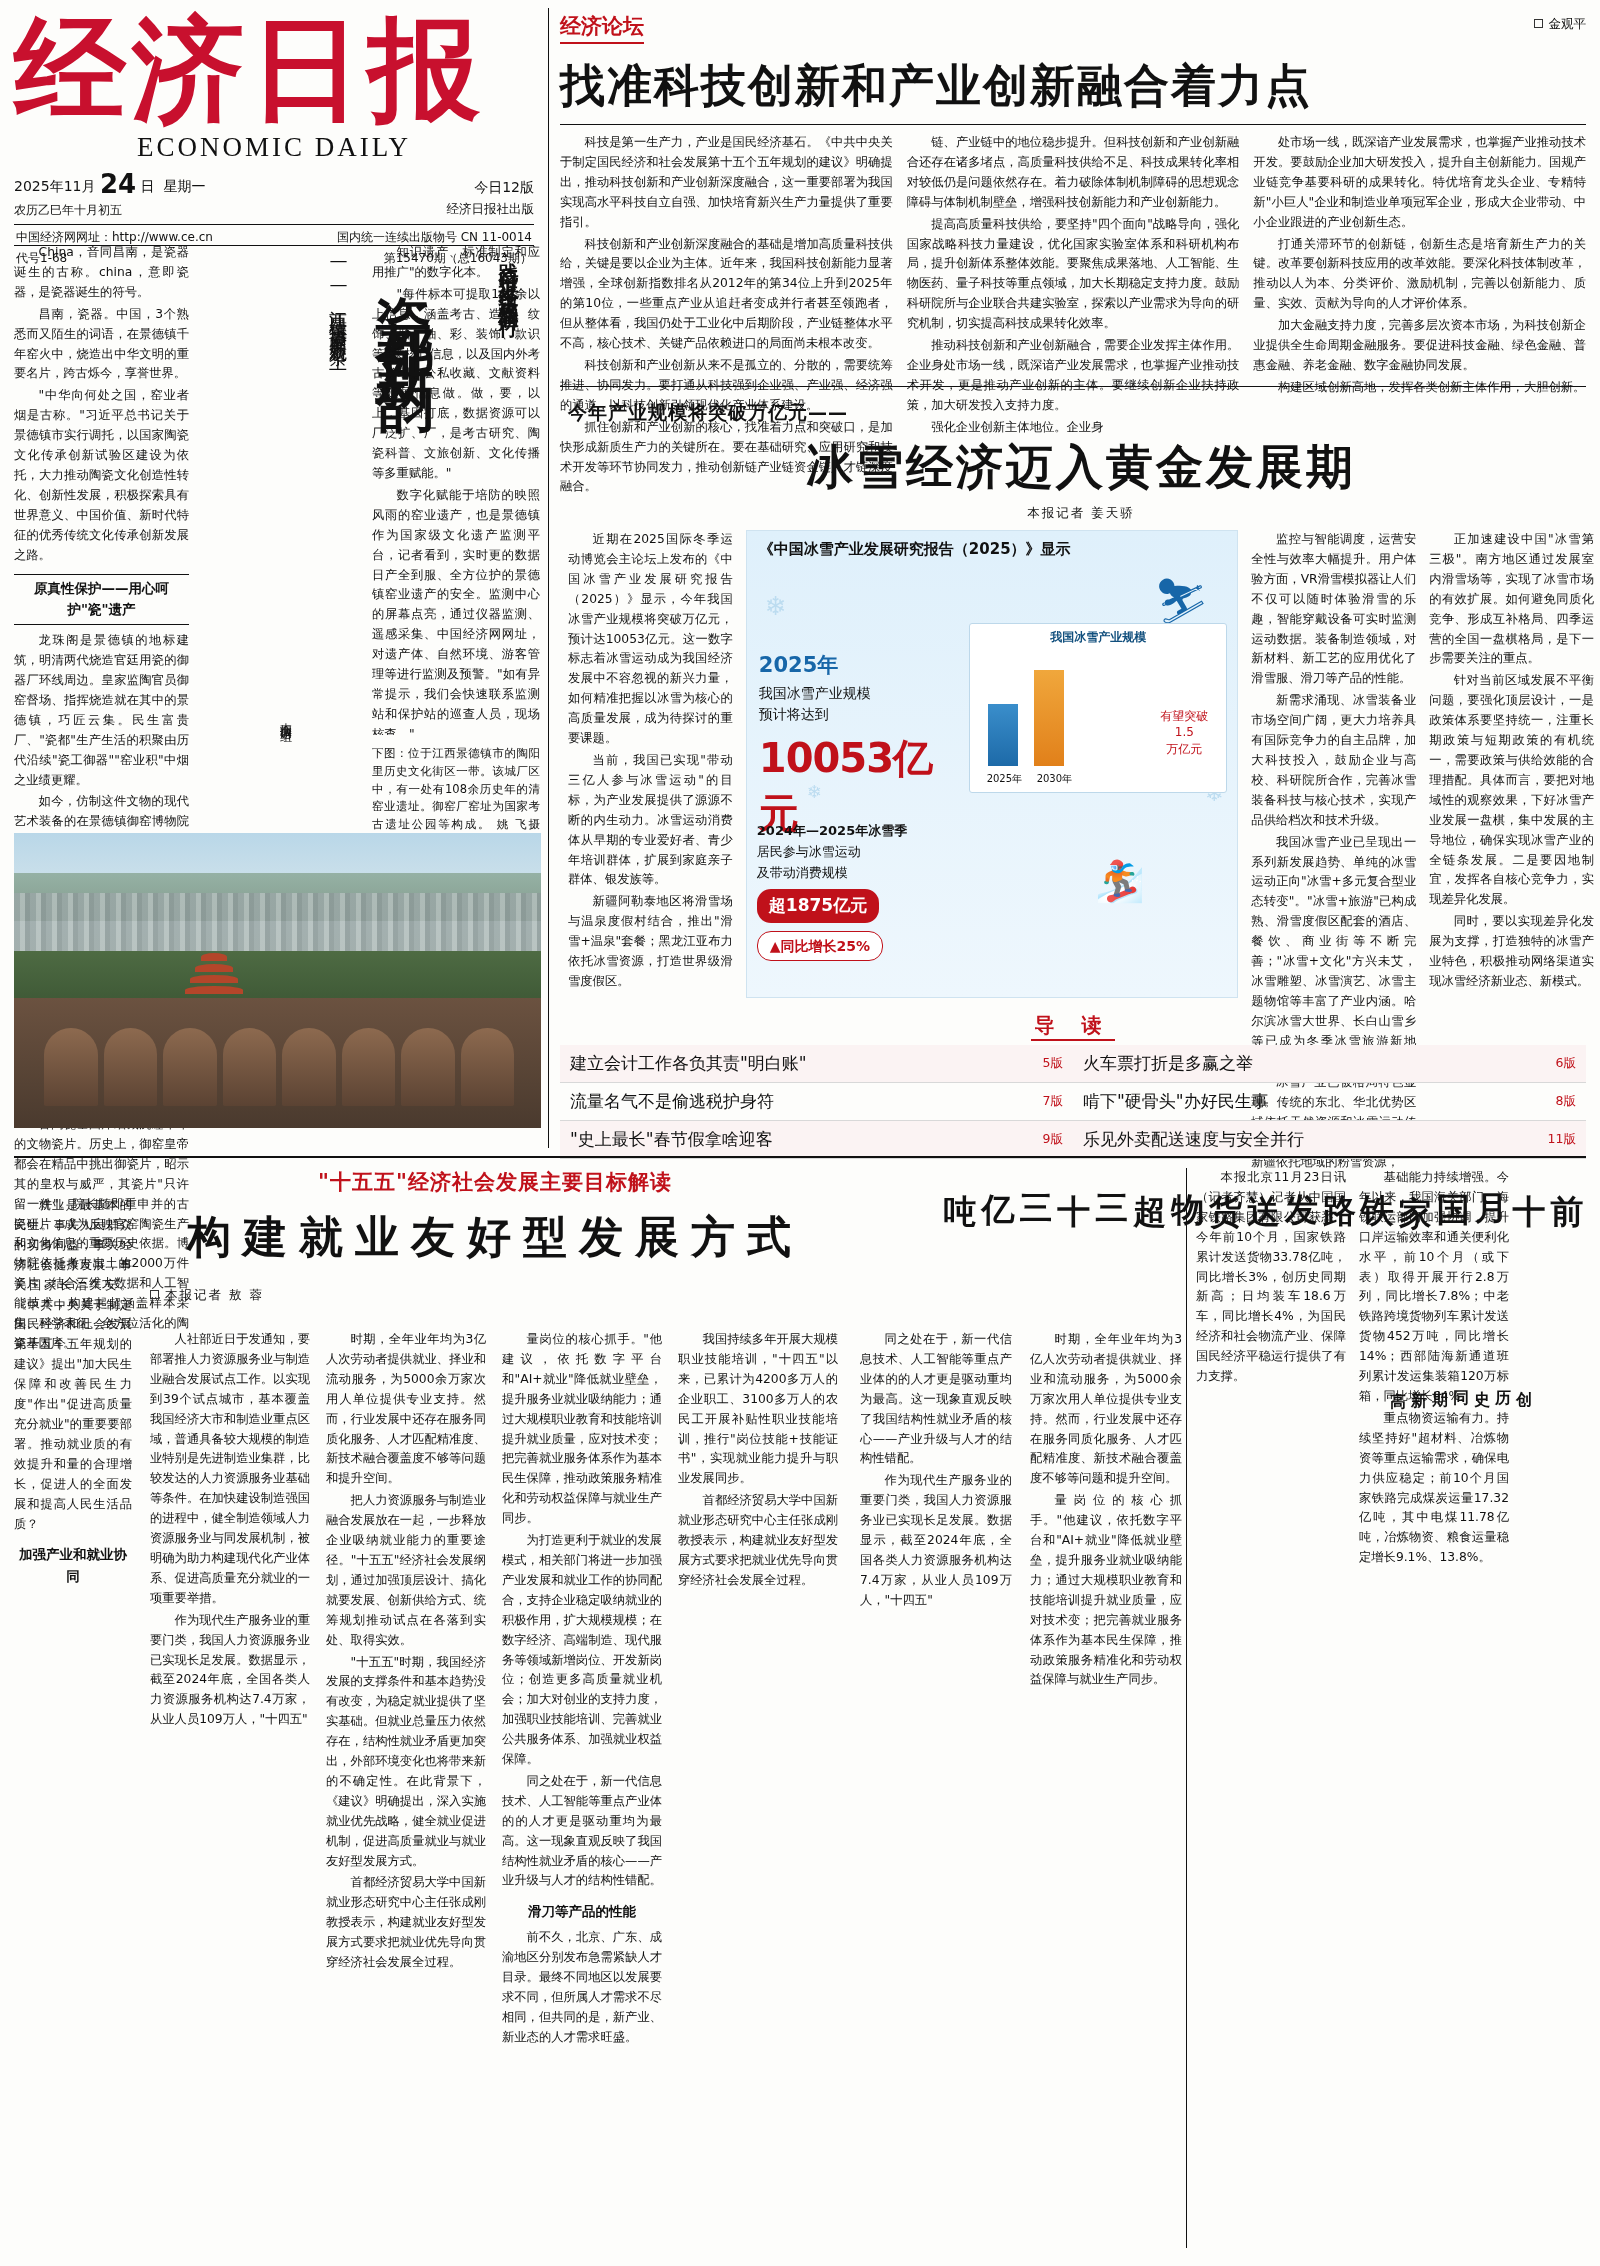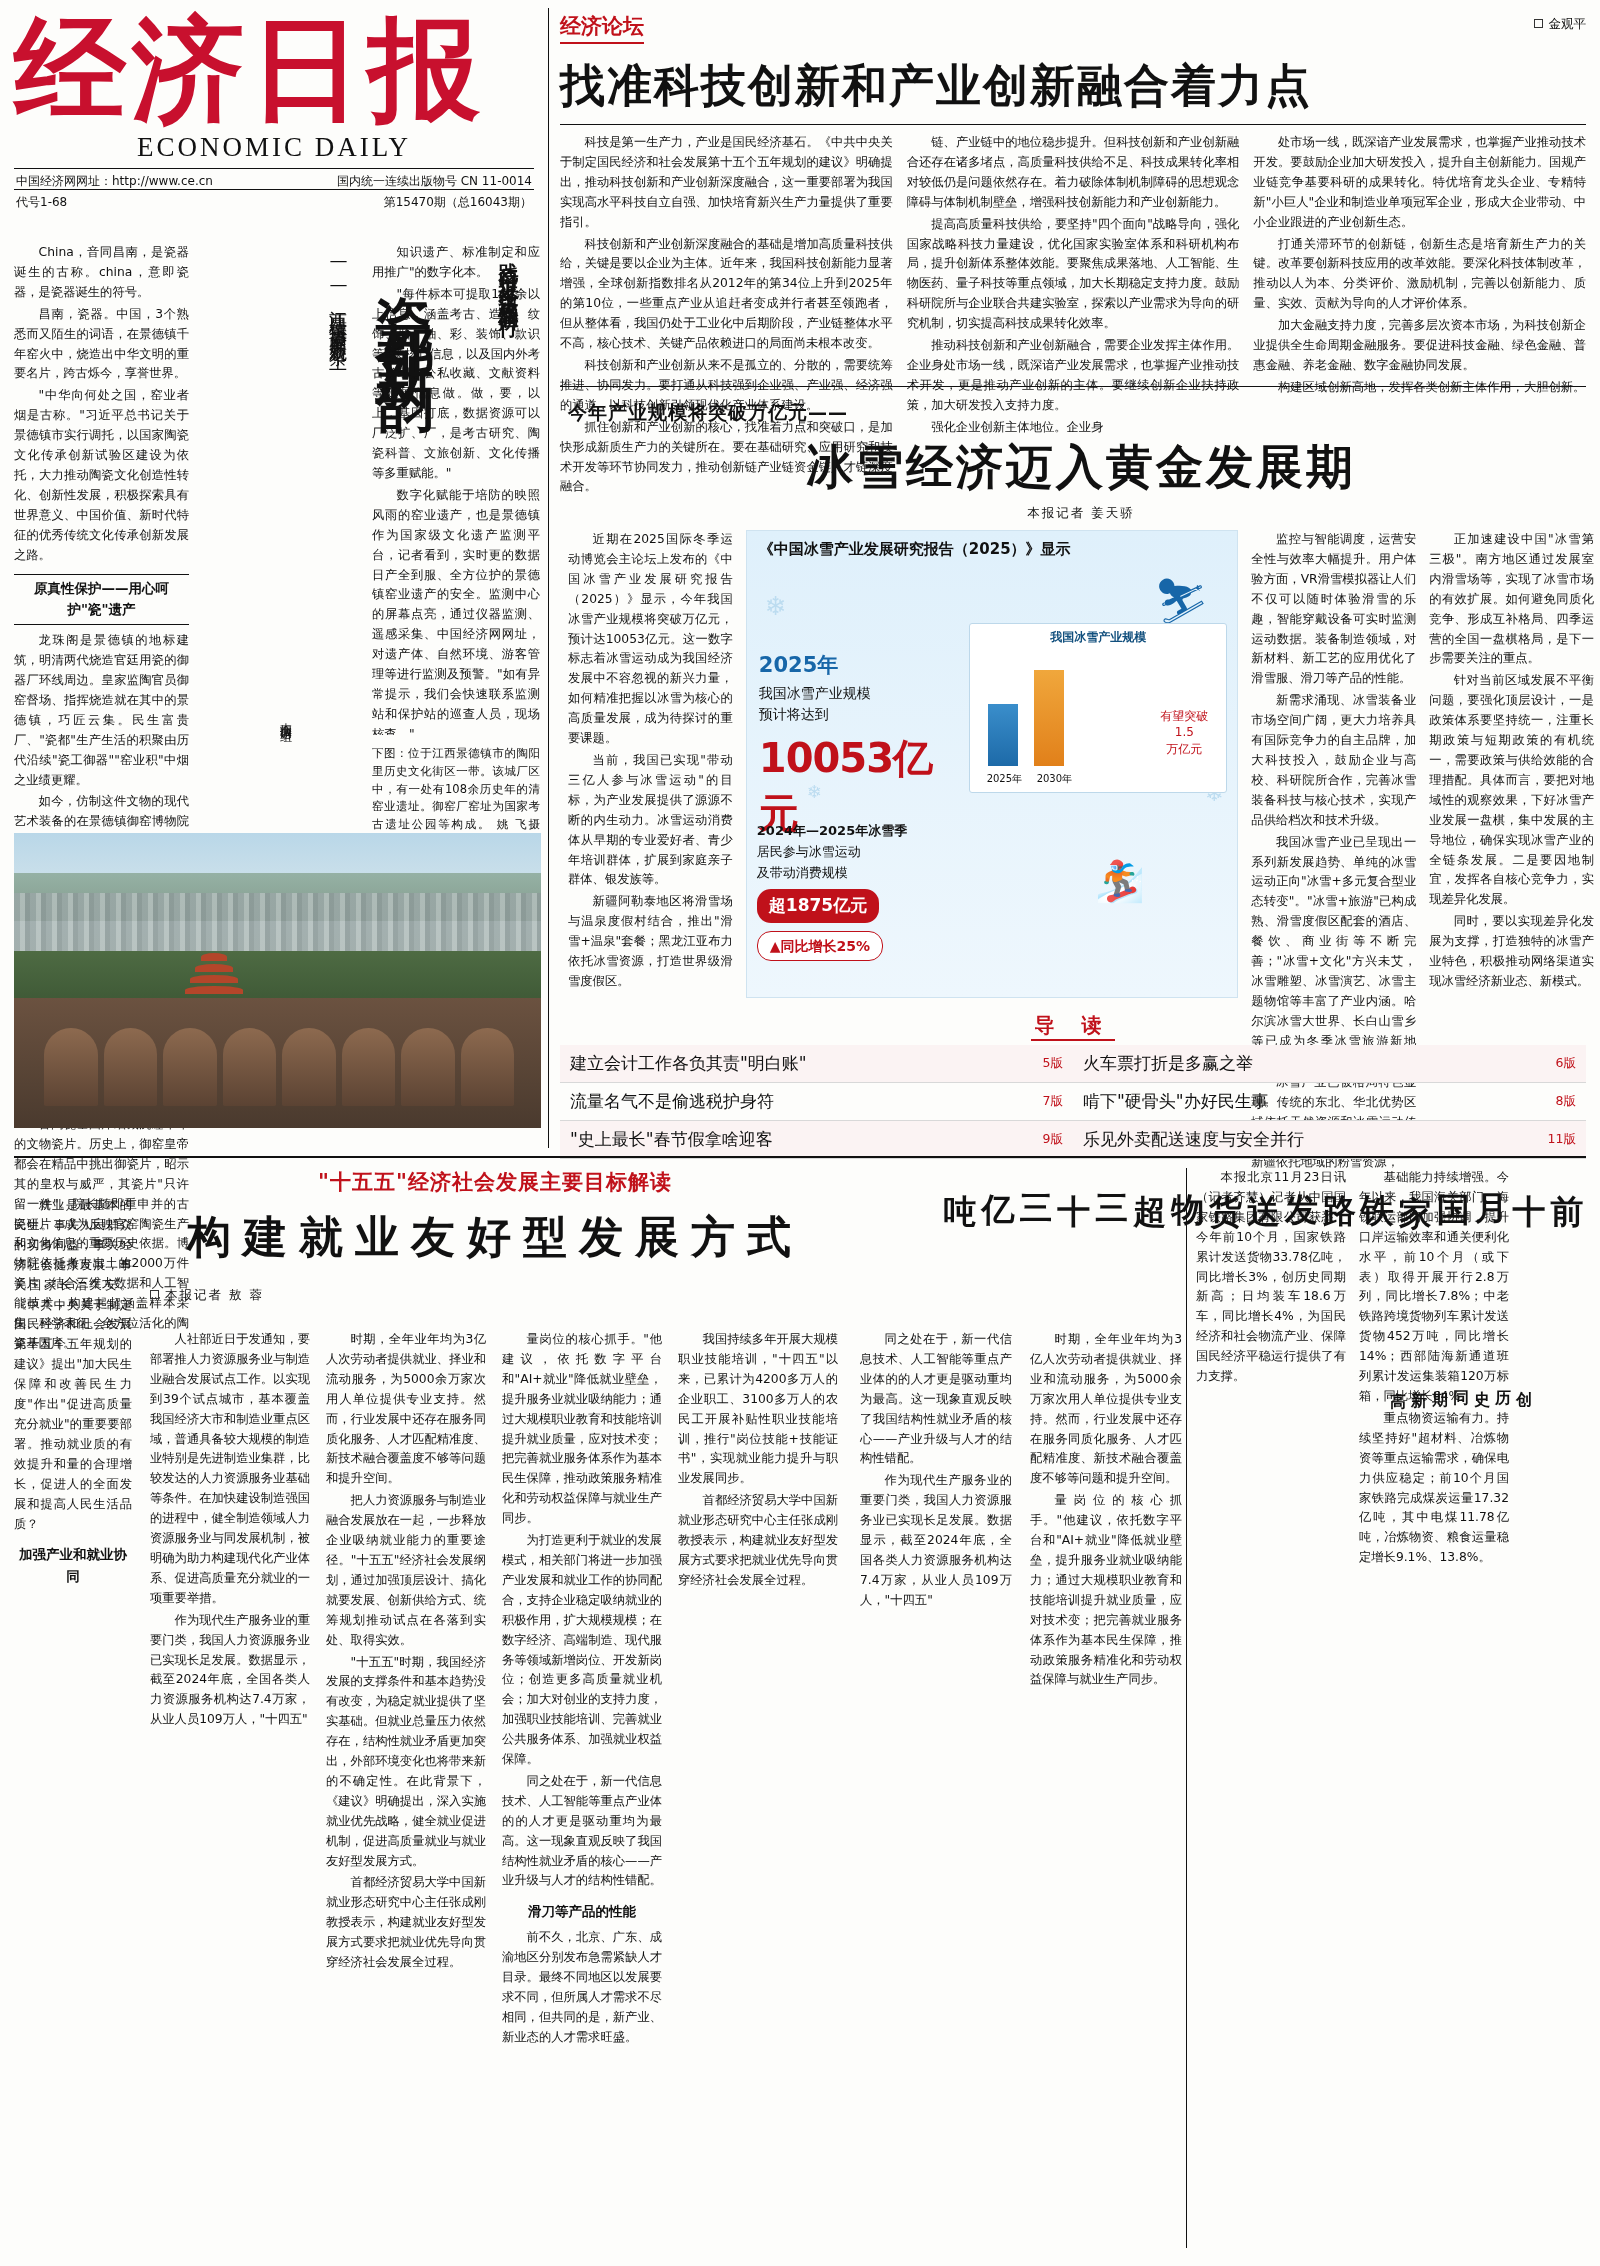--- a/index.html
+++ b/index.html
@@ -221,20 +221,35 @@
   .hdiv { position:absolute; height:0; border-top:1px solid #111; }
 </style>
 </head>
 <body>
 
 <div class="page">
 
   <div class="masthead">
     <div class="logo-cn">经济日报</div>
     <div class="logo-en">ECONOMIC DAILY</div>
+    <div class="mh-row">
+      <div>
+        <div class="mh-date">
+          <span>2025年11月</span>
+          <span class="big">24</span>
+          <span>日</span>
+          &nbsp;<span>星期一</span>
+        </div>
+        <div class="mh-lunar">农历乙巳年十月初五</div>
+      </div>
+      <div class="mh-right">
+        <div class="today">今日12版</div>
+        <div>经济日报社出版</div>
+      </div>
+    </div>
     <div class="mh-line"></div>
     <div class="mh-url">
       <span>中国经济网网址：http://www.ce.cn</span>
       <span>国内统一连续出版物号 CN 11-0014</span>
     </div>
     <div class="mh-url" style="border-top:1px solid #111; margin-top:-4px;">
       <span>代号1-68</span>
       <span>第15470期（总16043期）</span>
     </div>
   </div>

